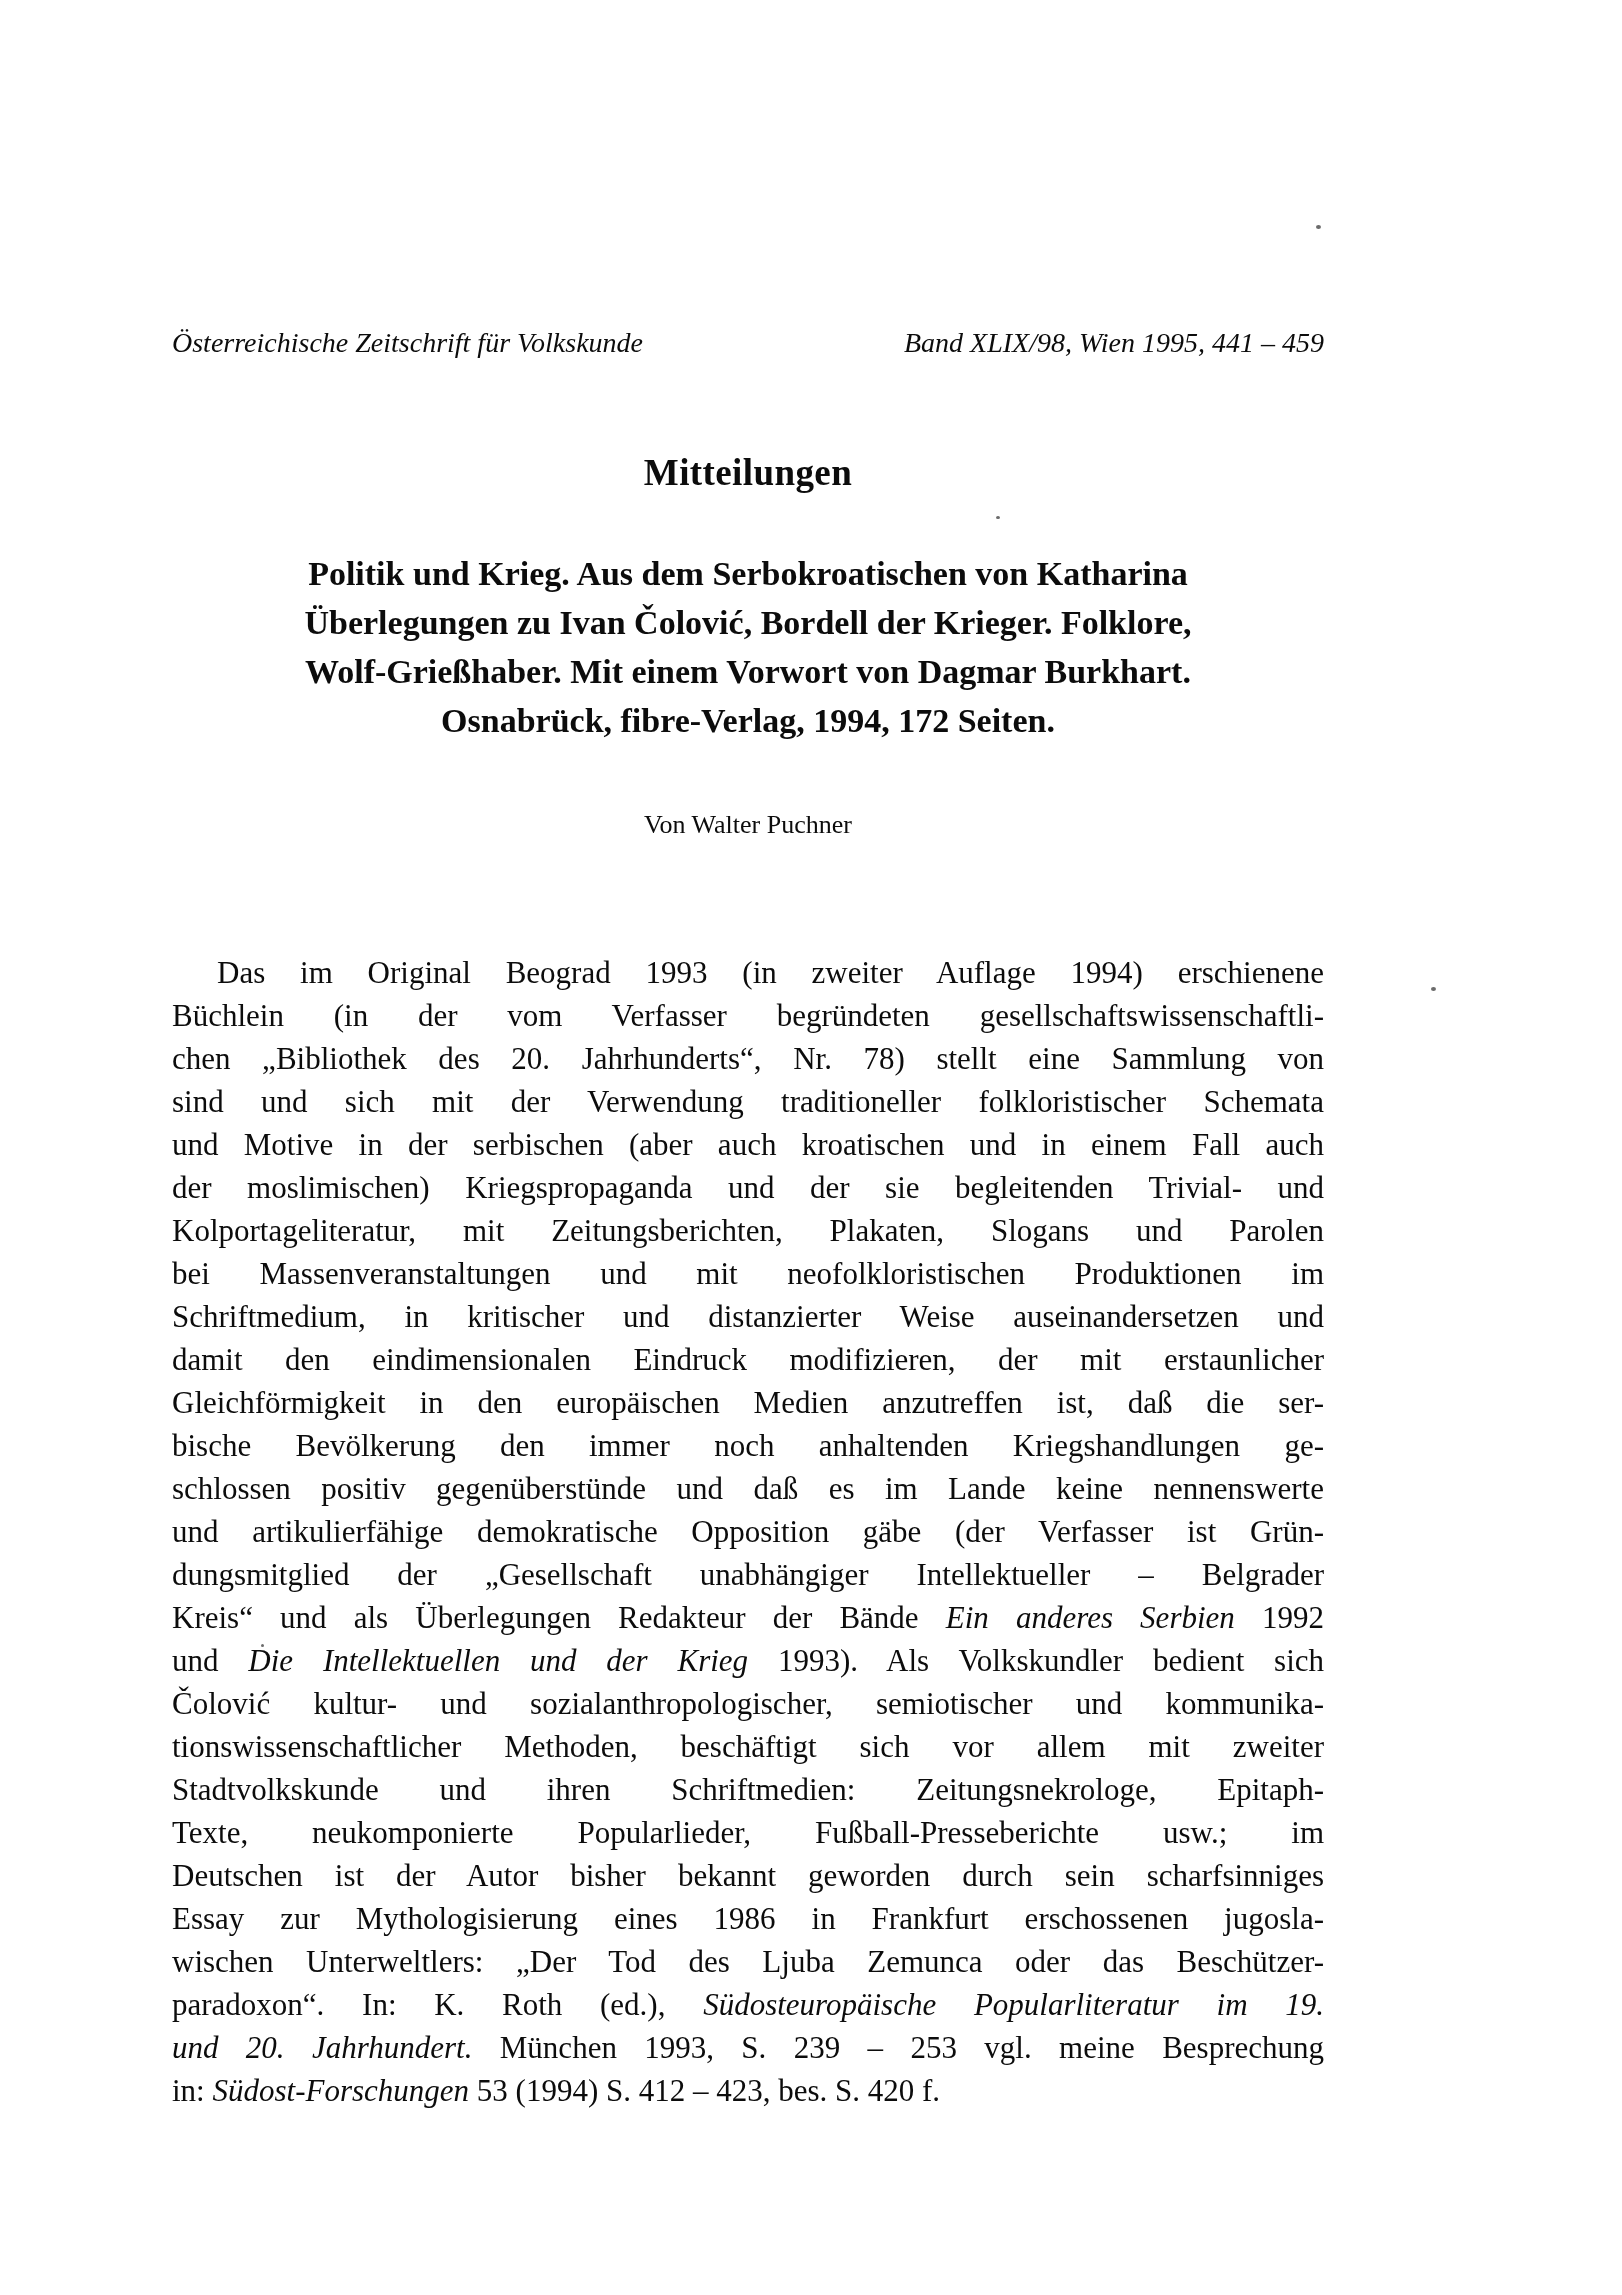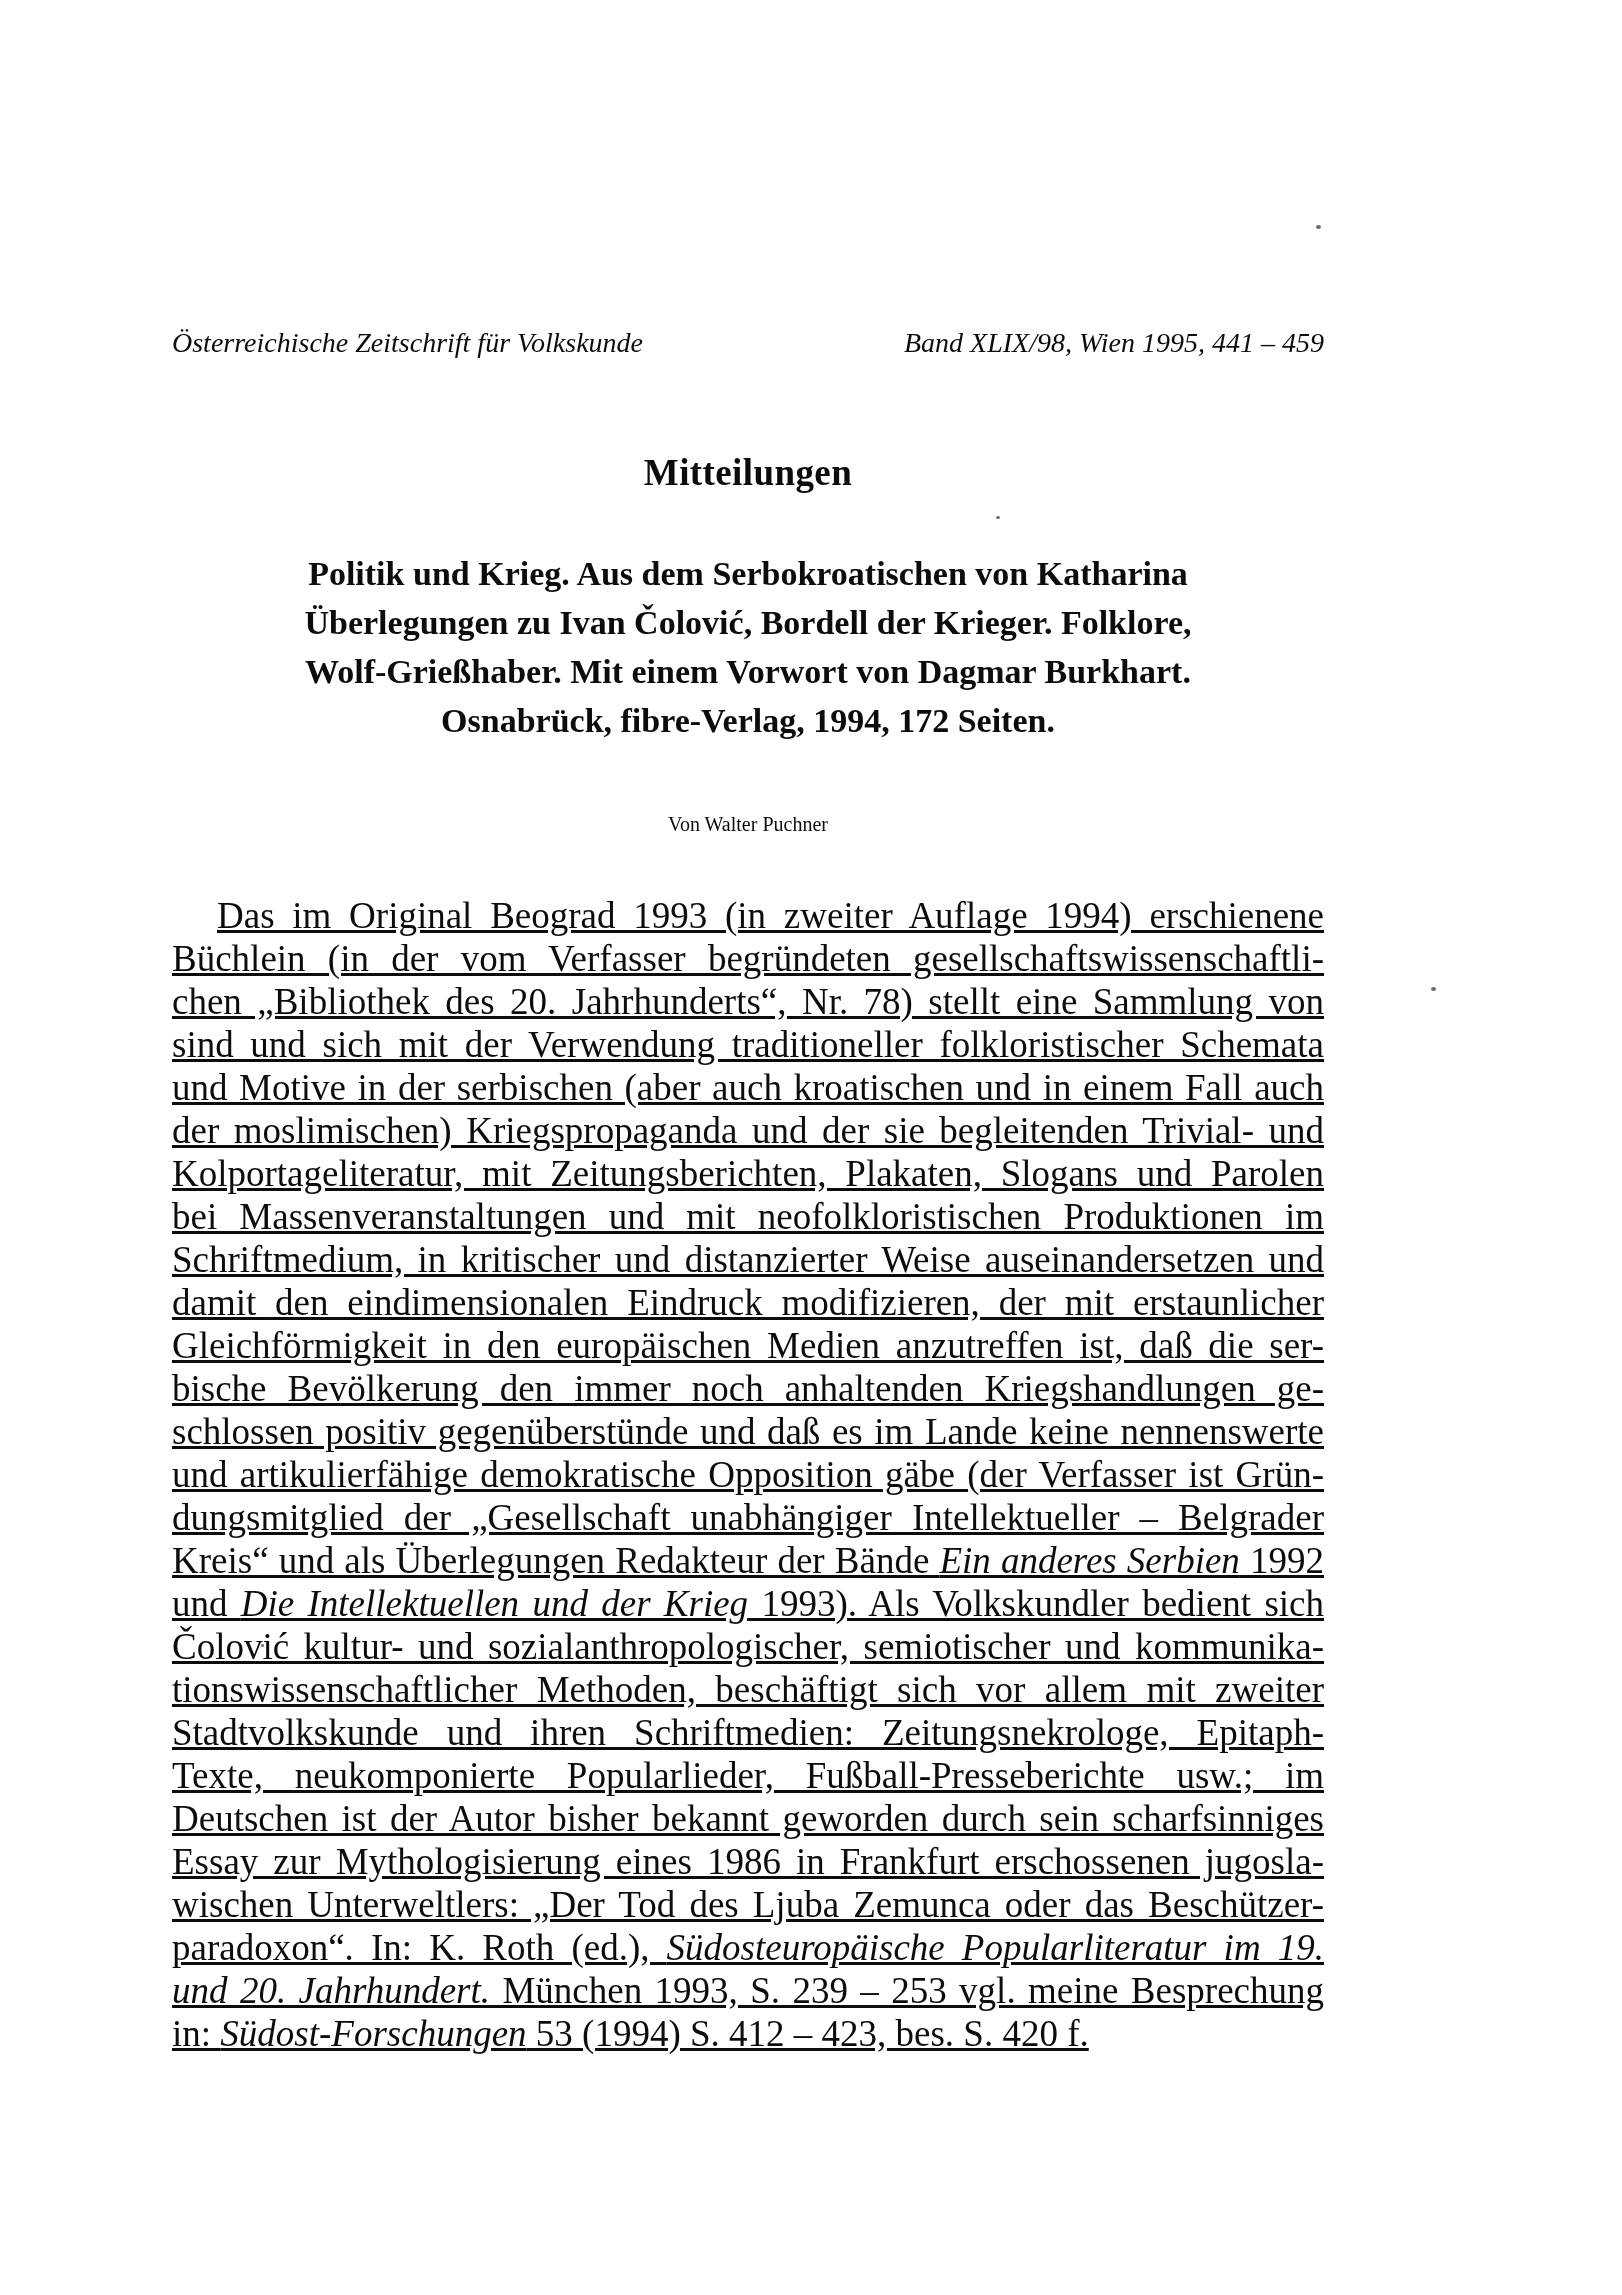--- a/index.html
+++ b/index.html
@@ -42,27 +42,26 @@
   .article-title {
     top: 549px;
     text-align: center;
     font-weight: bold;
     font-size: 34px;
     line-height: 49px;
   }
   .byline {
     top: 805px;
     text-align: center;
-    font-size: 20px;
+    font-size: 26px;
     line-height: 39px;
   }
   .body-paragraph {
-    top: 894px;
-    font-size: 37px;
-    text-decoration: underline;
+    top: 951px;
+    font-size: 31px;
   }
   .bline {
     line-height: 43px;
     text-align: justify;
     text-align-last: justify;
   }
   .bline.indent { text-indent: 45px; }
   .bline.last { text-align-last: left; }
   .it { font-style: italic; margin-top: 12px; }
   .speck {

